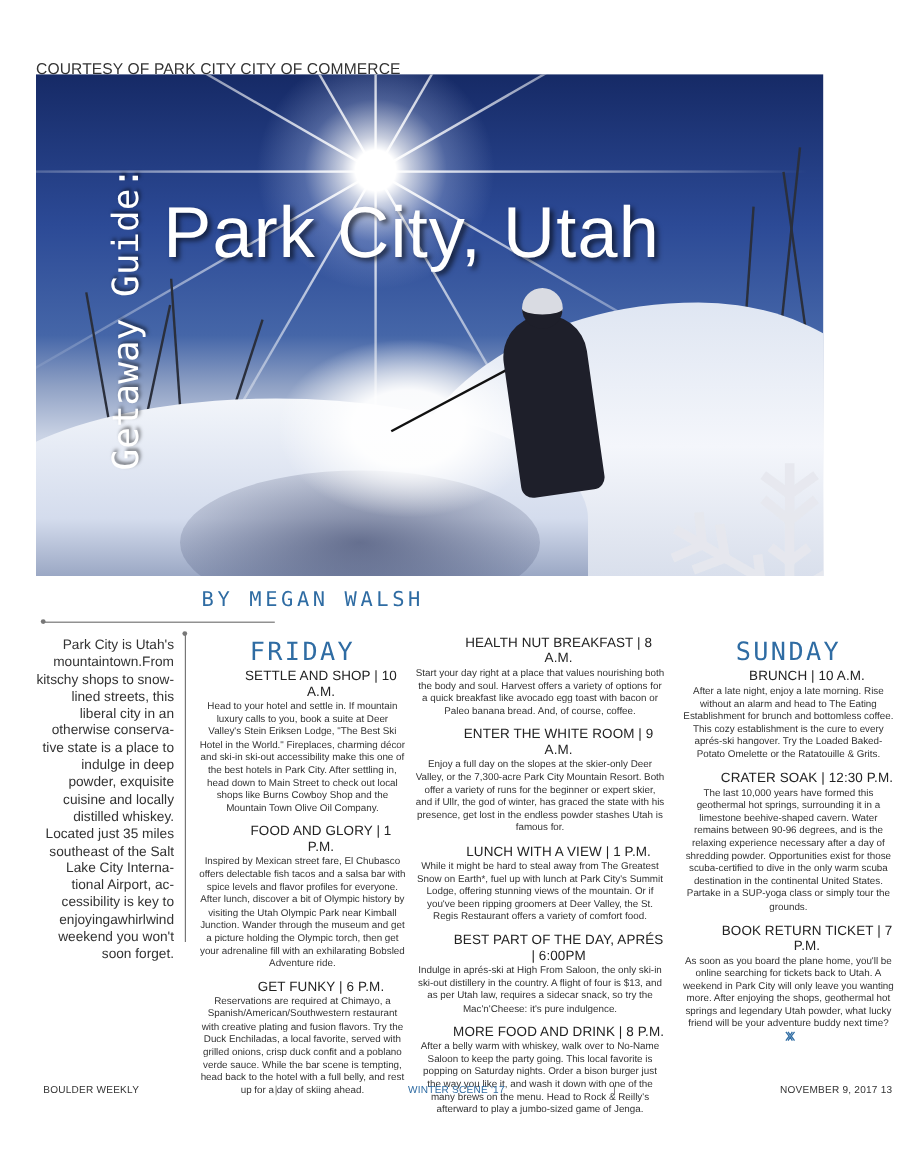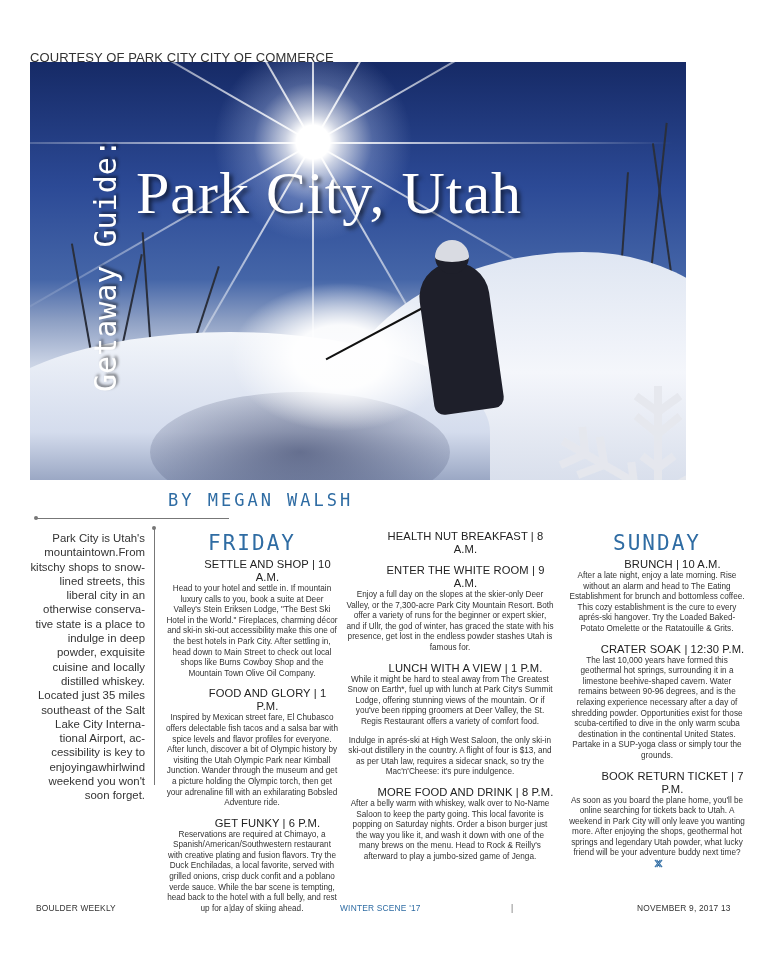--- a/index.html
+++ b/index.html
@@ -19,21 +19,21 @@
   .hero .snow-front { position: absolute; left: -60px; top: 270px; width: 520px; height: 200px; border-radius: 50% 50% 0 0;
     background: linear-gradient(180deg, #f2f5fa 0%, #d4dced 50%, #5d6f98 100%); }
   .hero .shadow { position: absolute; left: 120px; top: 330px; width: 300px; height: 120px; border-radius: 50%;
     background: radial-gradient(ellipse, rgba(30,40,80,0.55), rgba(30,40,80,0)); }
   .hero .spray { position: absolute; left: 200px; top: 220px; width: 220px; height: 150px; border-radius: 50%;
     background: radial-gradient(ellipse, rgba(255,255,255,0.95) 30%, rgba(255,255,255,0) 70%); }
   .hero .skier-body { position: absolute; left: 395px; top: 200px; width: 70px; height: 150px; border-radius: 35px 35px 10px 10px; background: #1e1f2a; transform: rotate(-8deg); }
   .hero .skier-head { position: absolute; left: 405px; top: 178px; width: 34px; height: 34px; border-radius: 50%; background: #d9dbe2; border-bottom: 12px solid #1e1f2a; }
   .hero .pole { position: absolute; left: 282px; top: 240px; width: 120px; height: 2px; background: #111; transform: rotate(-28deg); transform-origin: 100% 50%; }
   .hero .tree { position: absolute; width: 2px; background: #2a2f3c; transform-origin: 50% 100%; }
-  .hero .title-main { position: absolute; left: 106px; top: 97px; font-family: Liberation Serif, serif; font-size: 60px; color: #ffffff; letter-spacing: 1px; text-shadow: 3px 3px 4px rgba(0,0,0,0.6); white-space: nowrap; }
+  .hero .title-main { position: absolute; left: 106px; top: 97px; font-family: Liberation Sans, sans-serif; font-size: 60px; color: #ffffff; letter-spacing: 1px; text-shadow: 3px 3px 4px rgba(0,0,0,0.6); white-space: nowrap; }
   .hero .title-side { position: absolute; left: 56px; top: 200px; font-family: "DejaVu Sans Mono", monospace; font-size: 30px; color: #ffffff; transform: rotate(-90deg); transform-origin: 0 0; white-space: nowrap; position: absolute; text-shadow: 2px 2px 3px rgba(0,0,0,0.5); }
   .hero .title-side-wrap { position: absolute; left: 58px; top: 330px; width: 40px; height: 10px; }
   .hero .flake { position: absolute; left: 508px; top: 304px; width: 170px; height: 170px; }
 
   .byline { position: absolute; left: 168px; top: 490px; font-family: "DejaVu Sans Mono", monospace; font-size: 17px; color: #2f6ca3; letter-spacing: 3px; }
   .rule-h { position: absolute; left: 36px; top: 518px; width: 193px; height: 1px; background: #777; }
   .rule-h::before { content: ""; position: absolute; left: -2px; top: -2px; width: 4px; height: 4px; border-radius: 50%; background: #777; }
   .rule-v { position: absolute; left: 154px; top: 528px; width: 1px; height: 257px; background: #777; }
   .rule-v::before { content: ""; position: absolute; left: -2px; top: -2px; width: 4px; height: 4px; border-radius: 50%; background: #777; }
 
@@ -47,21 +47,21 @@
   .entry { margin-bottom: 8px; }
   .entry-head { font-size: 11.2px; color: #222; line-height: 13px; letter-spacing: 0.1px; margin-left: 31px; }
   .entry-body { font-size: 8.2px; line-height: 10.6px; color: #333; }
   .bw-icon { display: inline-block; width: 9px; height: 9px; vertical-align: middle; margin-left: 2px; }
 
   .footer { position: absolute; top: 903px; font-size: 8.4px; color: #333; letter-spacing: 0.2px; }
   .footer.left { left: 36px; }
   .footer.sep1 { left: 229px; color: #666; }
   .footer.center { left: 340px; color: #2f6ca3; }
   .footer.sep2 { left: 511px; color: #666; }
-  .footer.right { left: 601px; padding-left: 36px; }
+  .footer.right { left: 614px; padding-left: 36px; }
 </style>
 </head>
 <body>
 
 <div class="credit">COURTESY OF PARK CITY CITY OF COMMERCE</div>
 
 <div class="hero">
   <div class="sun"></div>
   <div class="ray" style="transform: rotate(0deg);"></div>
   <div class="ray" style="transform: rotate(30deg);"></div>
@@ -142,31 +142,33 @@
   </div>
   <div class="entry">
     <div class="entry-head">GET FUNKY | 6 P.M.</div>
     <div class="entry-body">Reservations are required at Chimayo, a Spanish/American/Southwestern restaurant with creative plating and fusion flavors. Try the Duck Enchiladas, a local favorite, served with grilled onions, crisp duck confit and a poblano verde sauce. While the bar scene is tempting, head back to the hotel with a full belly, and rest up for a day of skiing ahead.</div>
   </div>
 </div>
 
 <div class="col col-sat">
   <div class="entry">
     <div class="entry-head">HEALTH NUT BREAKFAST | 8 A.M.</div>
+    <div class="entry-body">Start your day right at a place that values nourishing both the body and soul. Harvest offers a variety of options for a quick breakfast like avocado egg toast with bacon or Paleo banana bread. And, of course, coffee.</div>
   </div>
   <div class="entry">
     <div class="entry-head">ENTER THE WHITE ROOM | 9 A.M.</div>
     <div class="entry-body">Enjoy a full day on the slopes at the skier-only Deer Valley, or the 7,300-acre Park City Mountain Resort. Both offer a variety of runs for the beginner or expert skier, and if Ullr, the god of winter, has graced the state with his presence, get lost in the endless powder stashes Utah is famous for.</div>
   </div>
   <div class="entry">
     <div class="entry-head">LUNCH WITH A VIEW | 1 P.M.</div>
     <div class="entry-body">While it might be hard to steal away from The Greatest Snow on Earth*, fuel up with lunch at Park City's Summit Lodge, offering stunning views of the mountain. Or if you've been ripping groomers at Deer Valley, the St. Regis Restaurant offers a variety of comfort food.</div>
   </div>
   <div class="entry">
-    <div class="entry-body">Indulge in aprés-ski at High West Saloon, the only ski-in ski-out distillery in the country. A flight of four is $13, and as per Utah law, requires a sidecar snack, so try the Mac'n'Cheese: it's pure indulgence.</div>
+    <div class="entry-head">BEST PART OF THE DAY, APRÉS | 6:00PM</div>
+    <div class="entry-body">Indulge in aprés-ski at High From Saloon, the only ski-in ski-out distillery in the country. A flight of four is $13, and as per Utah law, requires a sidecar snack, so try the Mac'n'Cheese: it's pure indulgence.</div>
   </div>
   <div class="entry">
     <div class="entry-head">MORE FOOD AND DRINK | 8 P.M.</div>
     <div class="entry-body">After a belly warm with whiskey, walk over to No-Name Saloon to keep the party going. This local favorite is popping on Saturday nights. Order a bison burger just the way you like it, and wash it down with one of the many brews on the menu. Head to Rock &amp; Reilly's afterward to play a jumbo-sized game of Jenga.</div>
   </div>
 </div>
 
 <div class="col col-sun">
   <div class="day-title">SUNDAY</div>
   <div class="entry">

